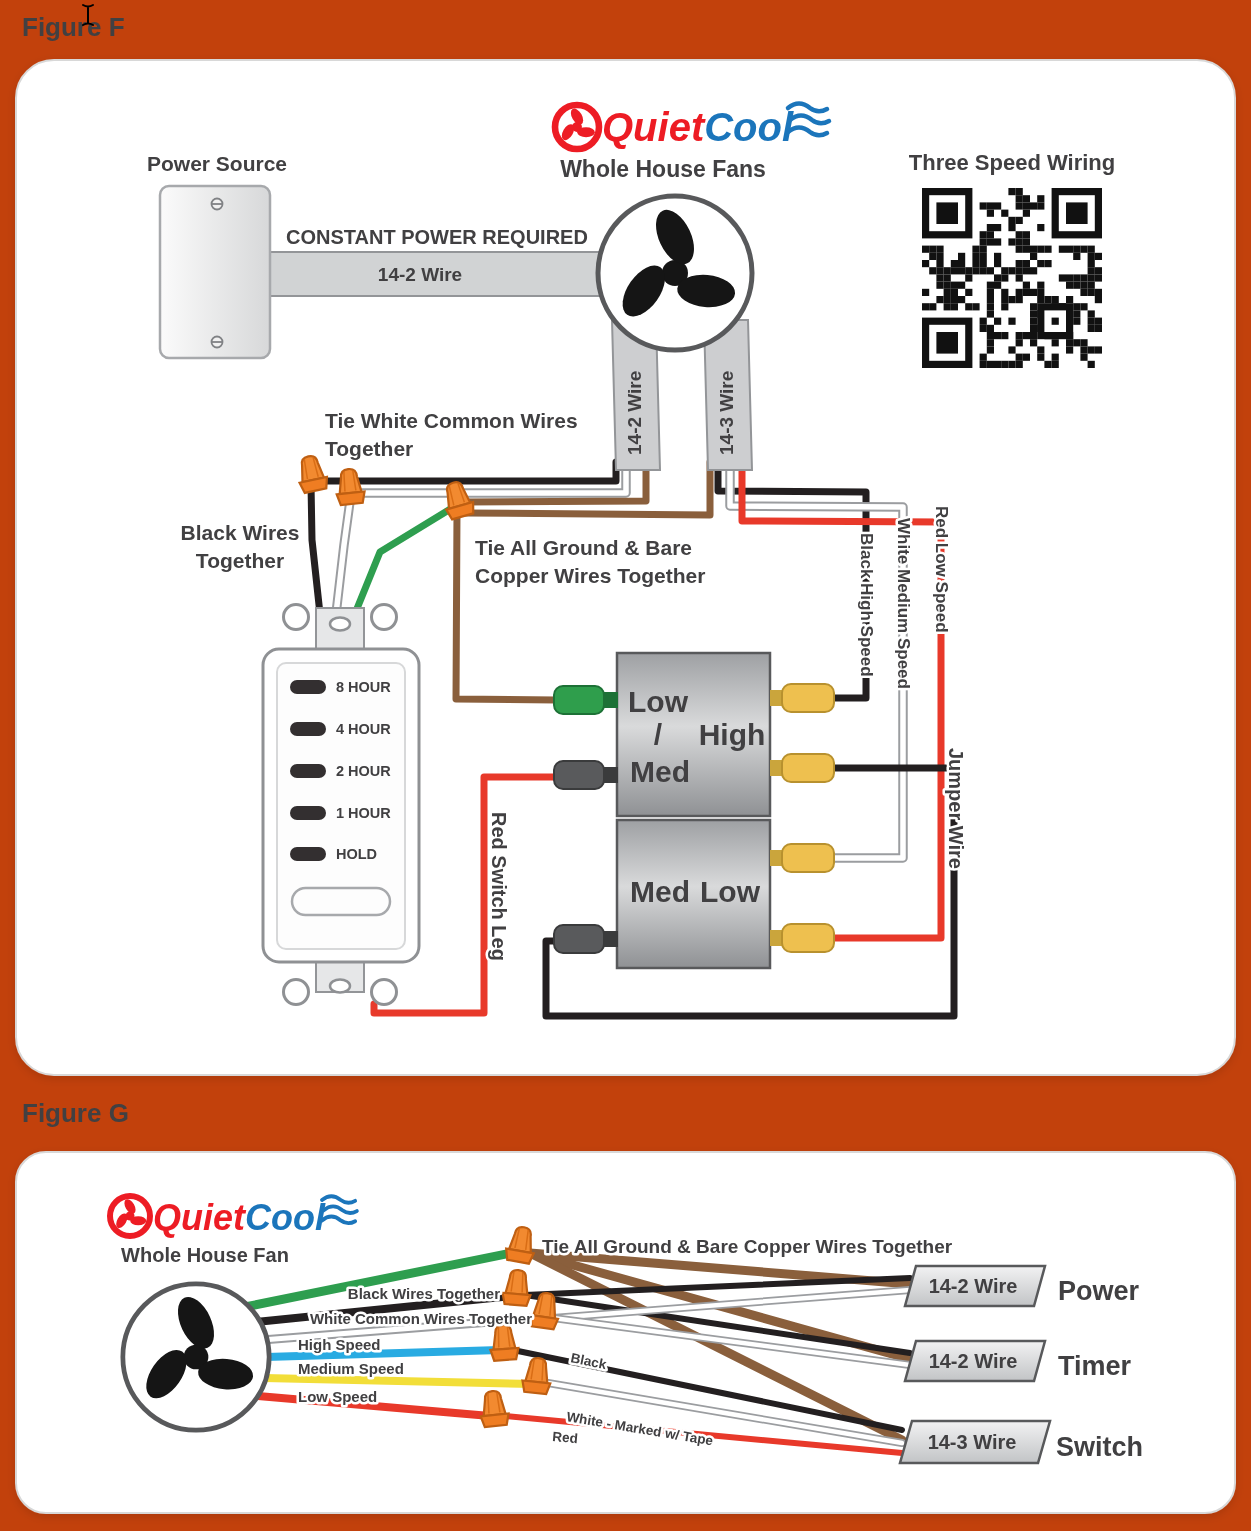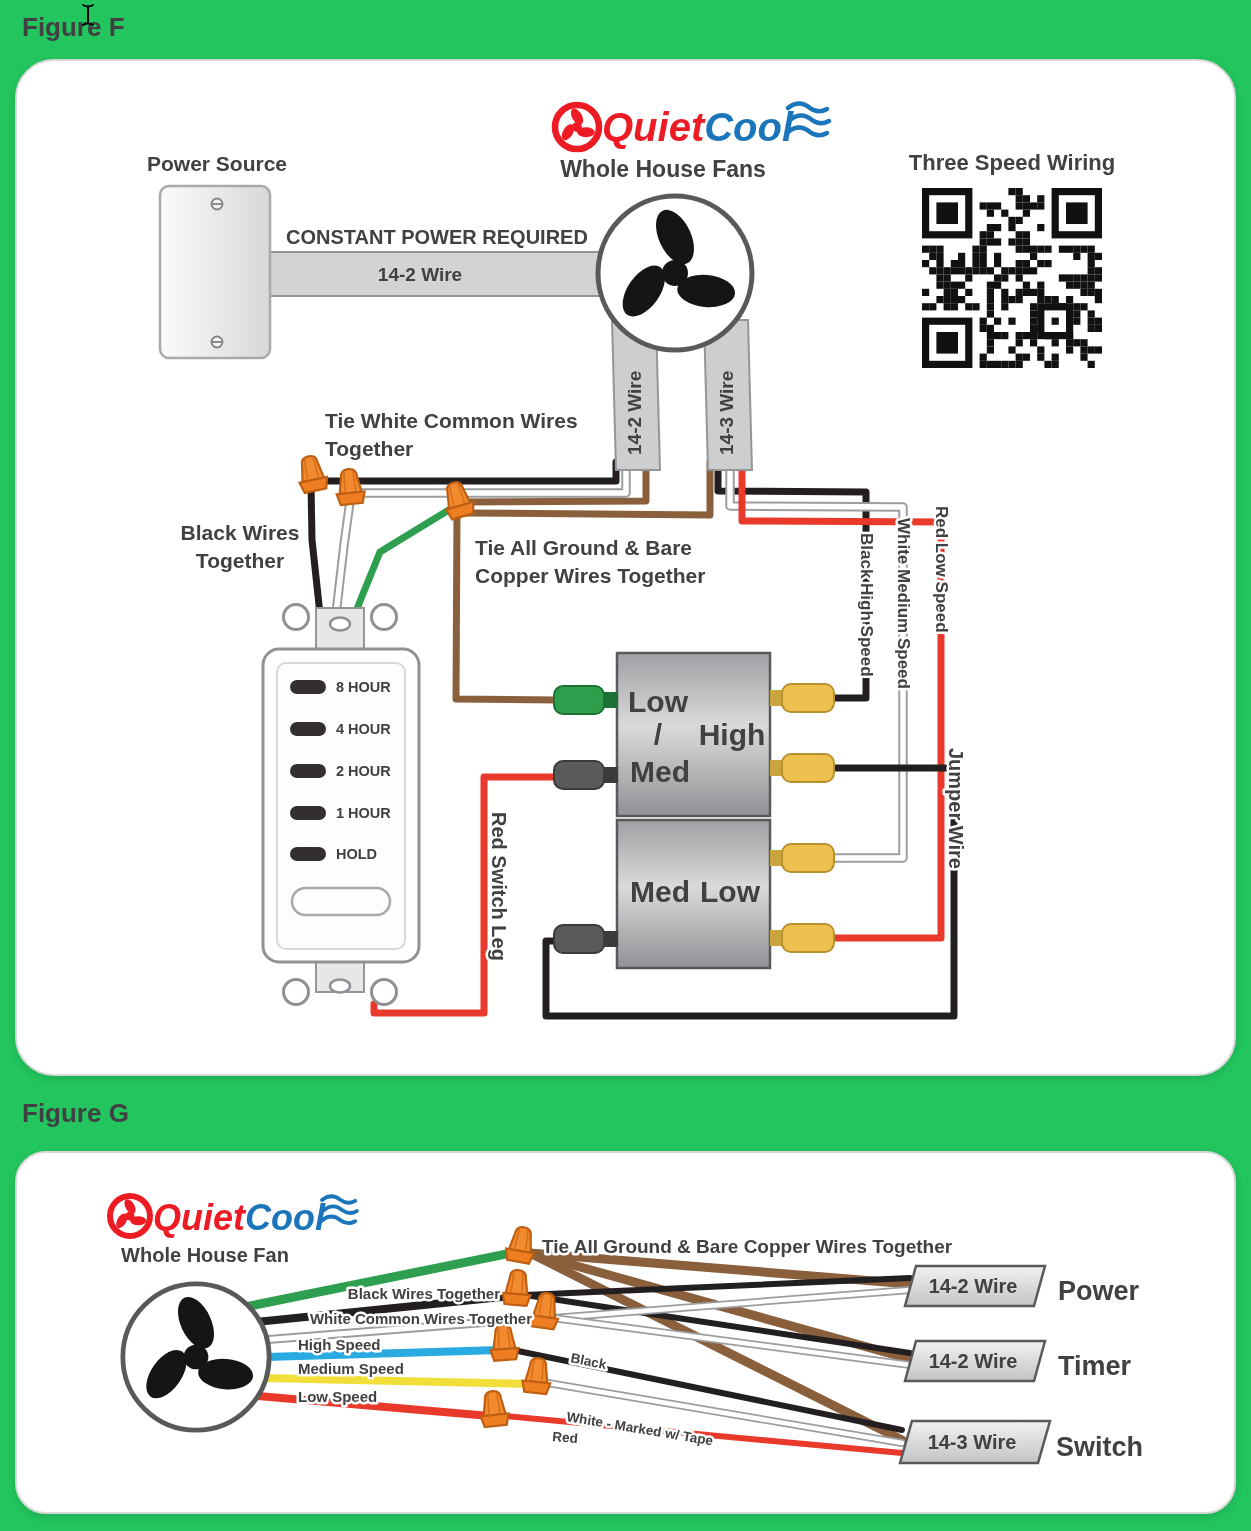--- a/index.html
+++ b/index.html
@@ -1,16 +1,16 @@
 <!DOCTYPE html>
 <html><head>
 <meta charset="utf-8">
 <style>
   html,body{margin:0;padding:0;background:#ffffff;}
-  .stage{position:relative;width:1251px;height:1531px;background:#22c55e;overflow:hidden;
+  .stage{position:relative;width:1251px;height:1531px;background:#c2410c;overflow:hidden;
          font-family:"Liberation Sans",sans-serif;}
   svg{display:block}
   text{font-family:"Liberation Sans",sans-serif;fill:#414042;}
   .b{font-weight:700}
   .it{font-style:italic}
   .halo{paint-order:stroke;stroke:#ffffff;stroke-width:5px;stroke-linejoin:round}
   .wire{fill:none;stroke-linecap:round;stroke-linejoin:round}
 </style>
 </head>
 <body>

